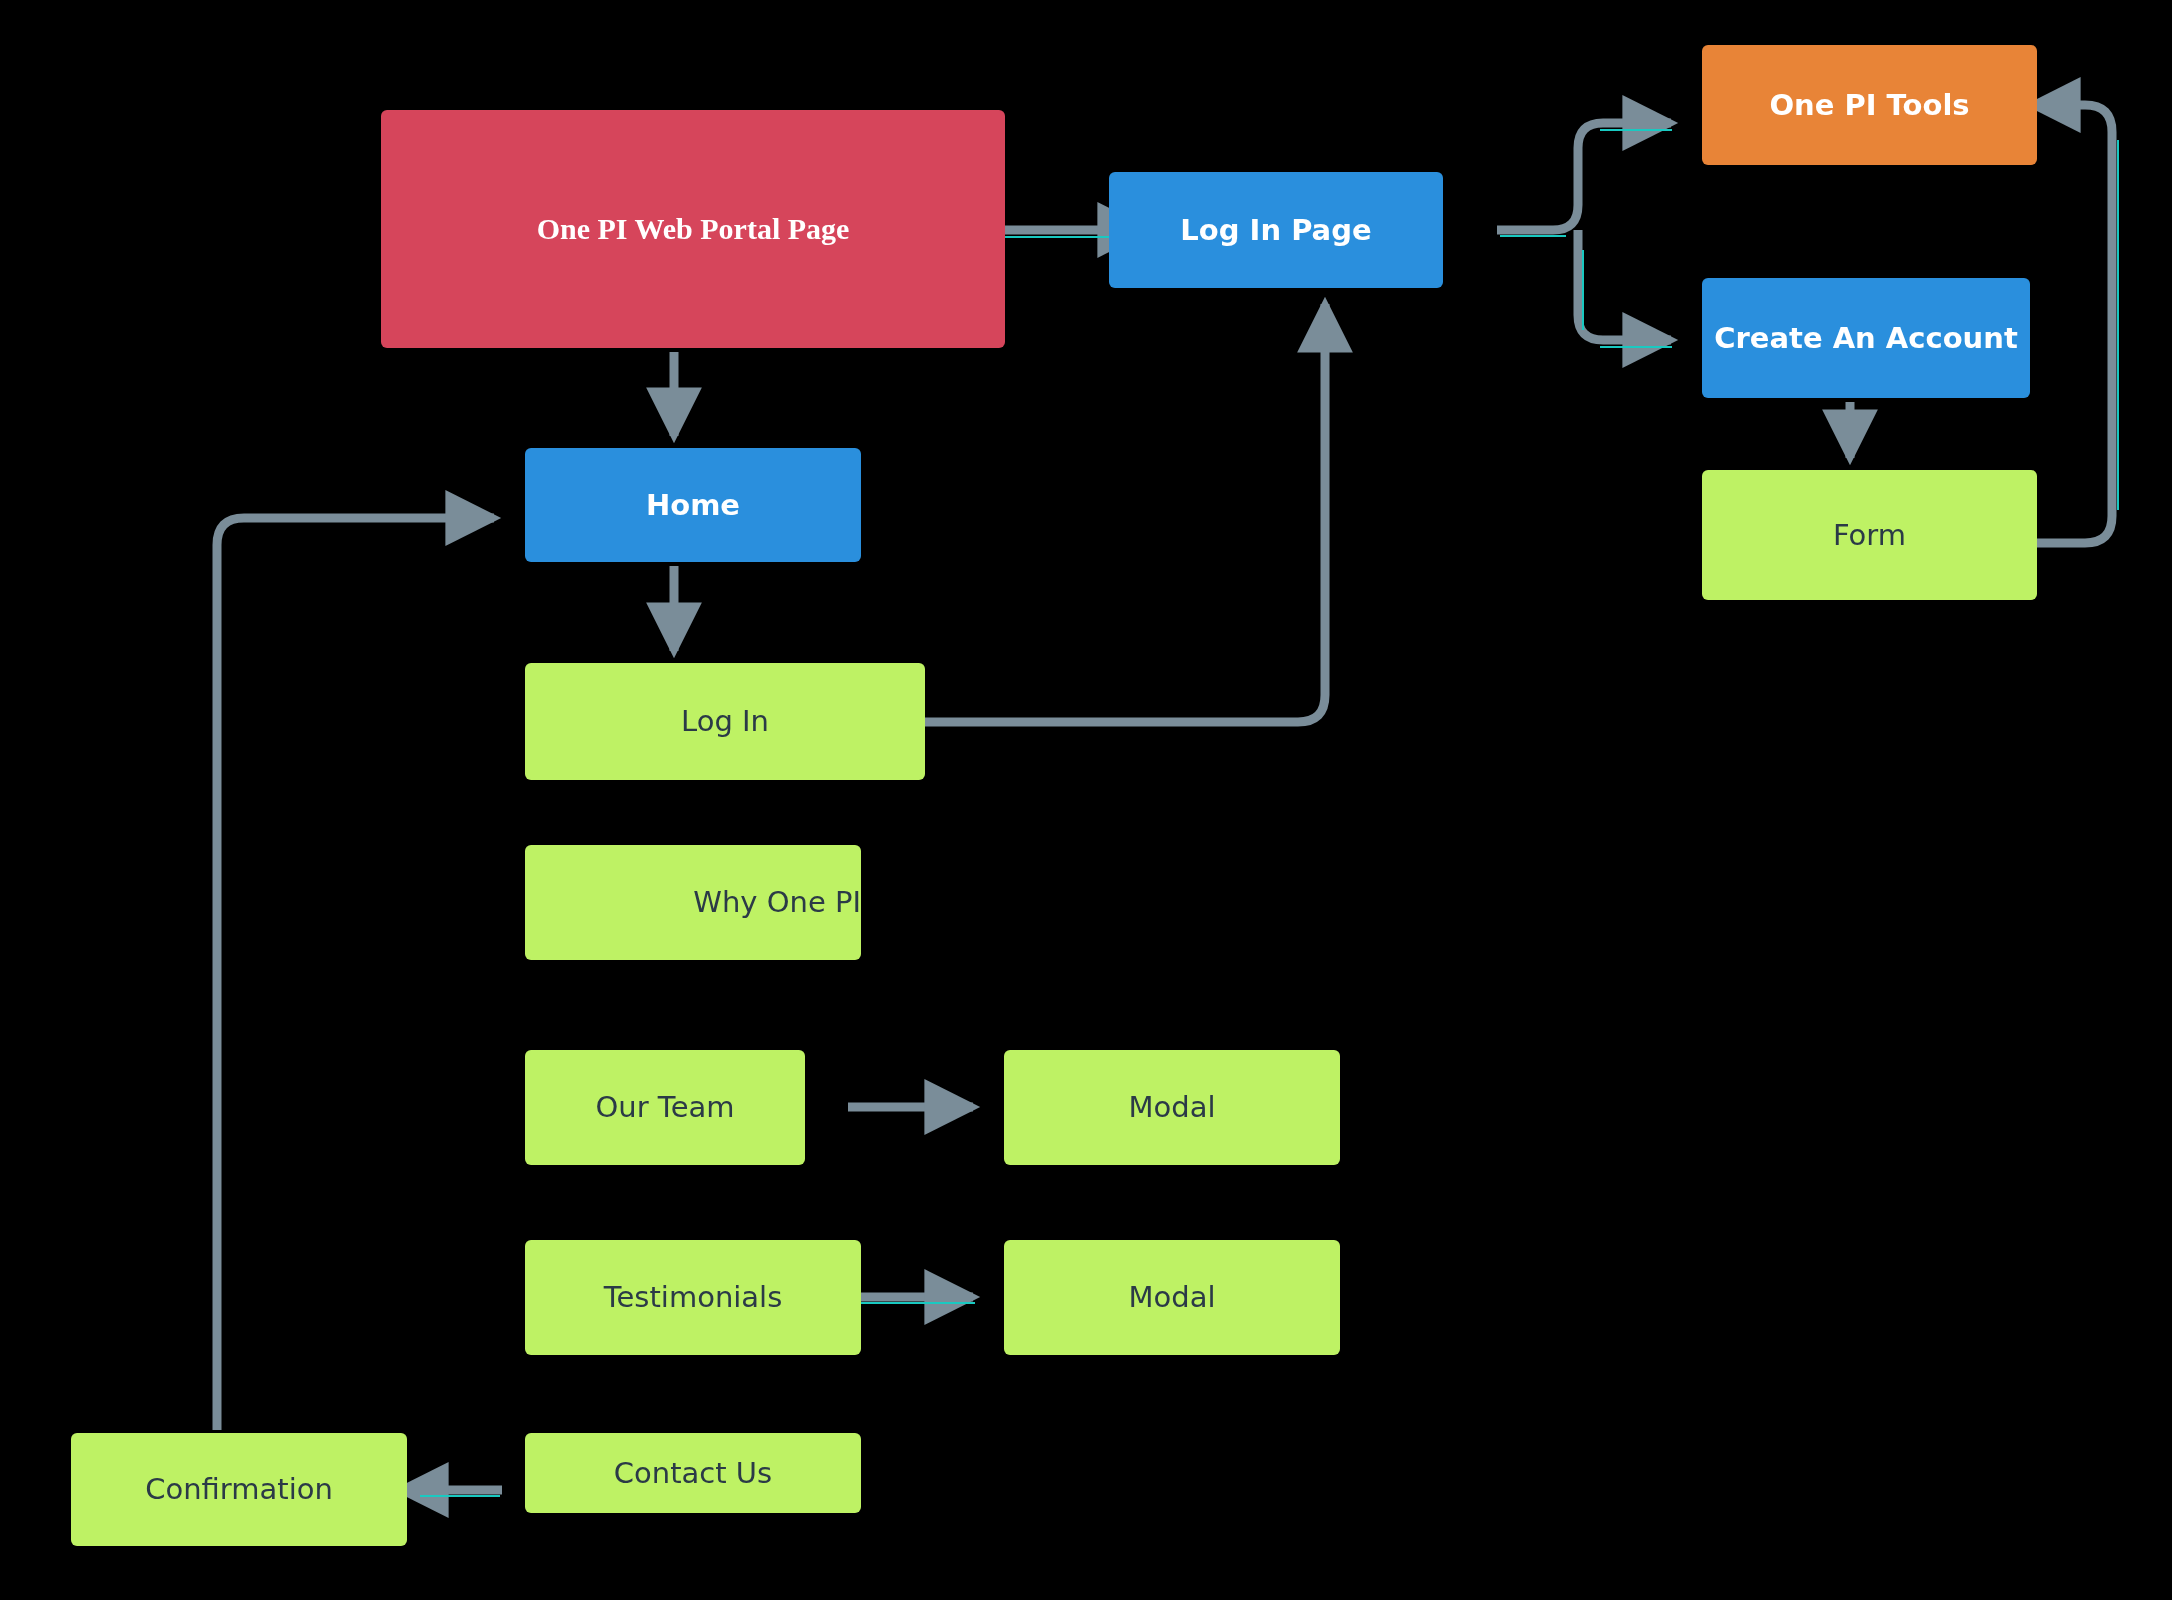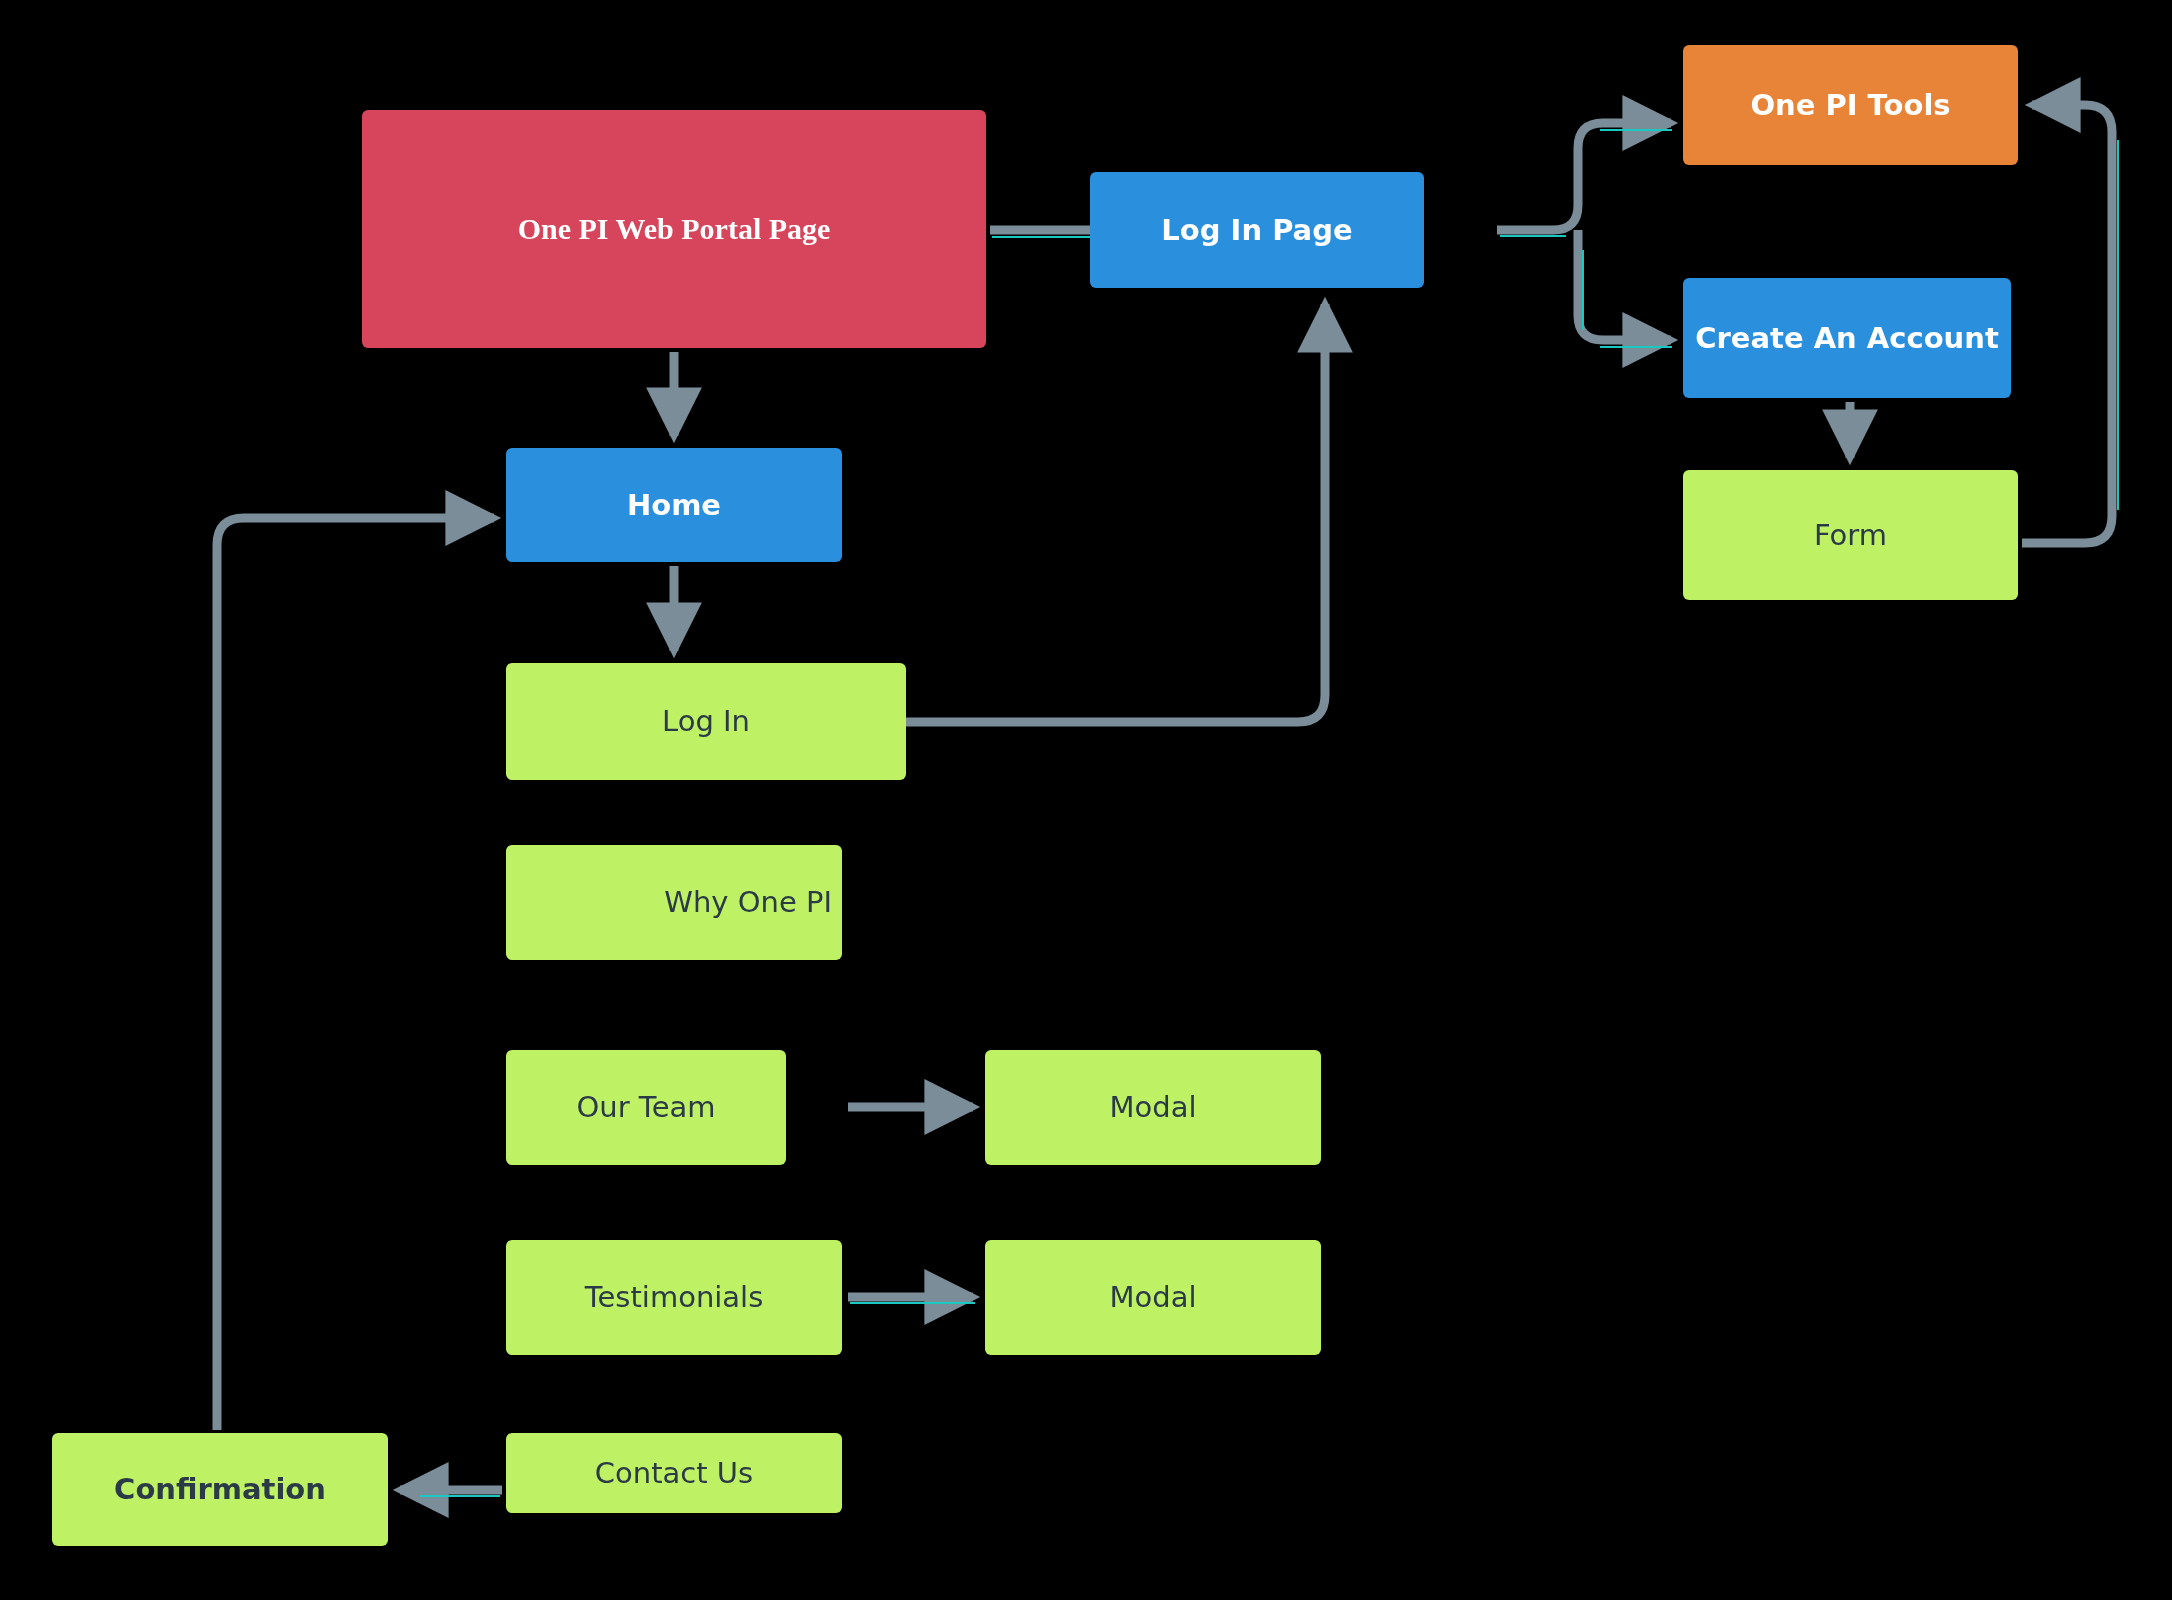--- a/index.html
+++ b/index.html
@@ -17,21 +17,22 @@
   }
   .node {
     position: absolute;
     border-radius: 6px;
     display: flex;
     align-items: center;
     justify-content: center;
     box-sizing: border-box;
     text-align: center;
     line-height: 1.2;
-    padding: 4px 10px;
+    padding: 4px 0;
+    margin-left: 19px;
   }
   .node.red    { background: #d6455b; color: #ffffff; font-weight: bold; font-family: Liberation Serif, serif; }
   .node.blue   { background: #2a8fdd; color: #ffffff; font-weight: bold; }
   .node.orange { background: #e88437; color: #ffffff; font-weight: bold; }
   .node.grey   { background: #bef264; color: #2b3a47; font-weight: normal; }
 
   svg.edges {
     position: absolute;
     left: 0;
     top: 0;
@@ -121,18 +122,18 @@
       </div>
       <div class="node grey" style="left: 506px; top: 1240px; width: 336px; height: 115px; font-size: 29px;">
         <span>Testimonials</span>
       </div>
       <div class="node grey" style="left: 985px; top: 1240px; width: 336px; height: 115px; font-size: 29px;">
         <span>Modal</span>
       </div>
       <div class="node grey" style="left: 506px; top: 1433px; width: 336px; height: 80px; font-size: 29px;">
         <span>Contact Us</span>
       </div>
-      <div class="node grey" style="left: 52px; top: 1433px; width: 336px; height: 113px; font-size: 29px; font-weight: bold;">
+      <div class="node grey" style="left: 52px; top: 1433px; width: 336px; height: 113px; font-size: 29px;">
         <span>Confirmation</span>
       </div>
     </div>
 
 </div>
 
 </body></html>

